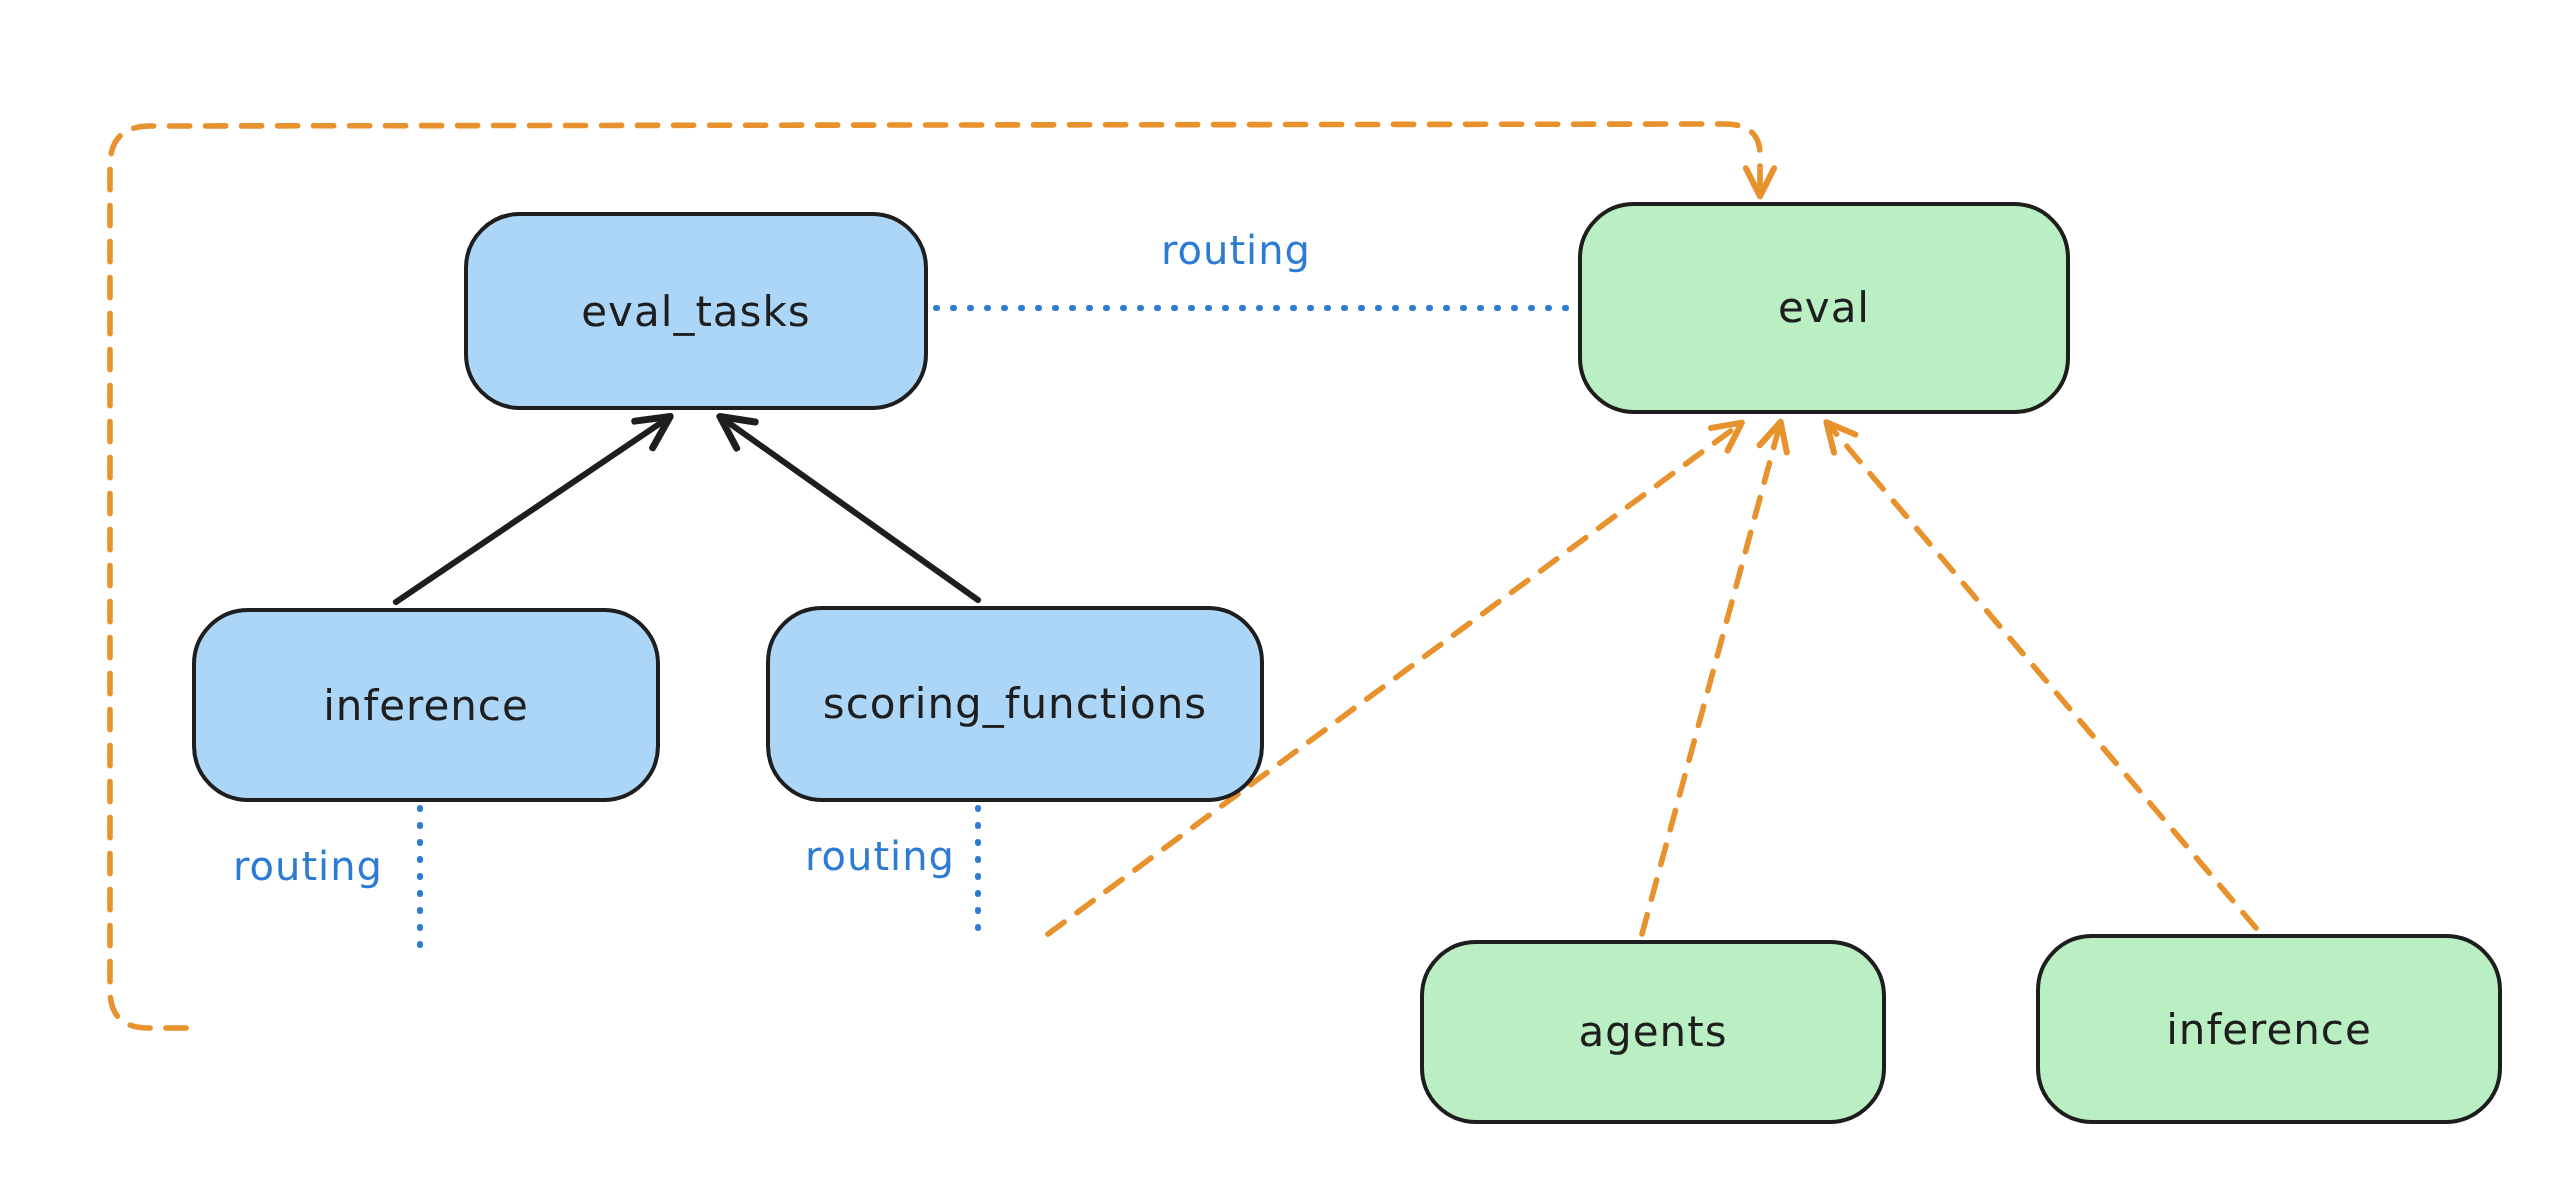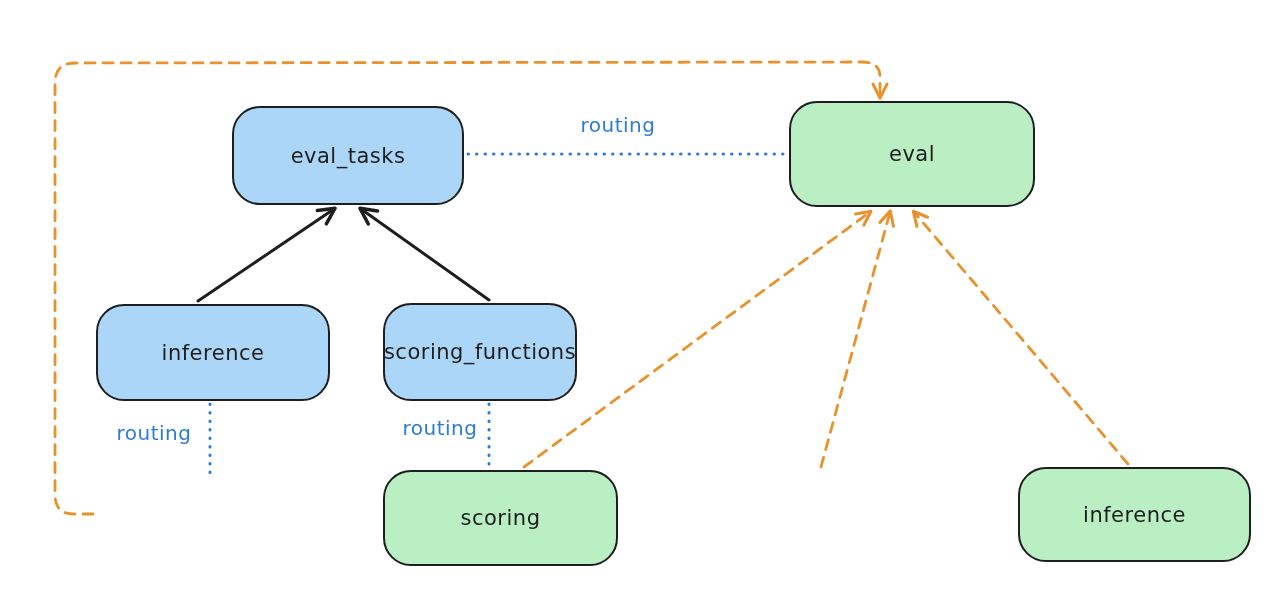--- a/index.html
+++ b/index.html
@@ -93,29 +93,29 @@
   </div>
 
   <div class="node green" style="left:789px; top:101px; width:246px; height:106px;">
     <span>eval</span>
   </div>
 
   <div class="node blue" style="left:96px; top:304px; width:234px; height:97px;">
     <span>inference</span>
   </div>
 
-  <div class="node blue" style="left:383px; top:303px; width:194px; height:98px;">
+  <div class="node blue" style="left:383px; top:303px; width:249px; height:98px;">
     <span>scoring_functions</span>
   </div>
 
 
-  <div class="node green" style="left:383px; top:470px; width:235px; height:96px;">
-    <span>scoring</span>
+
+  <div class="node green" style="left:710px; top:470px; width:233px; height:92px;">
+    <span>agents</span>
   </div>
-
 
   <div class="node green" style="left:1018px; top:467px; width:233px; height:95px;">
     <span>inference</span>
   </div>
 
   <div class="edge-label" style="left:570px; top:113px; width:96px;">routing</div>
 
   <div class="edge-label" style="left:104px; top:421px; width:100px;">routing</div>
 
   <div class="edge-label" style="left:390px; top:416px; width:100px;">routing</div>

